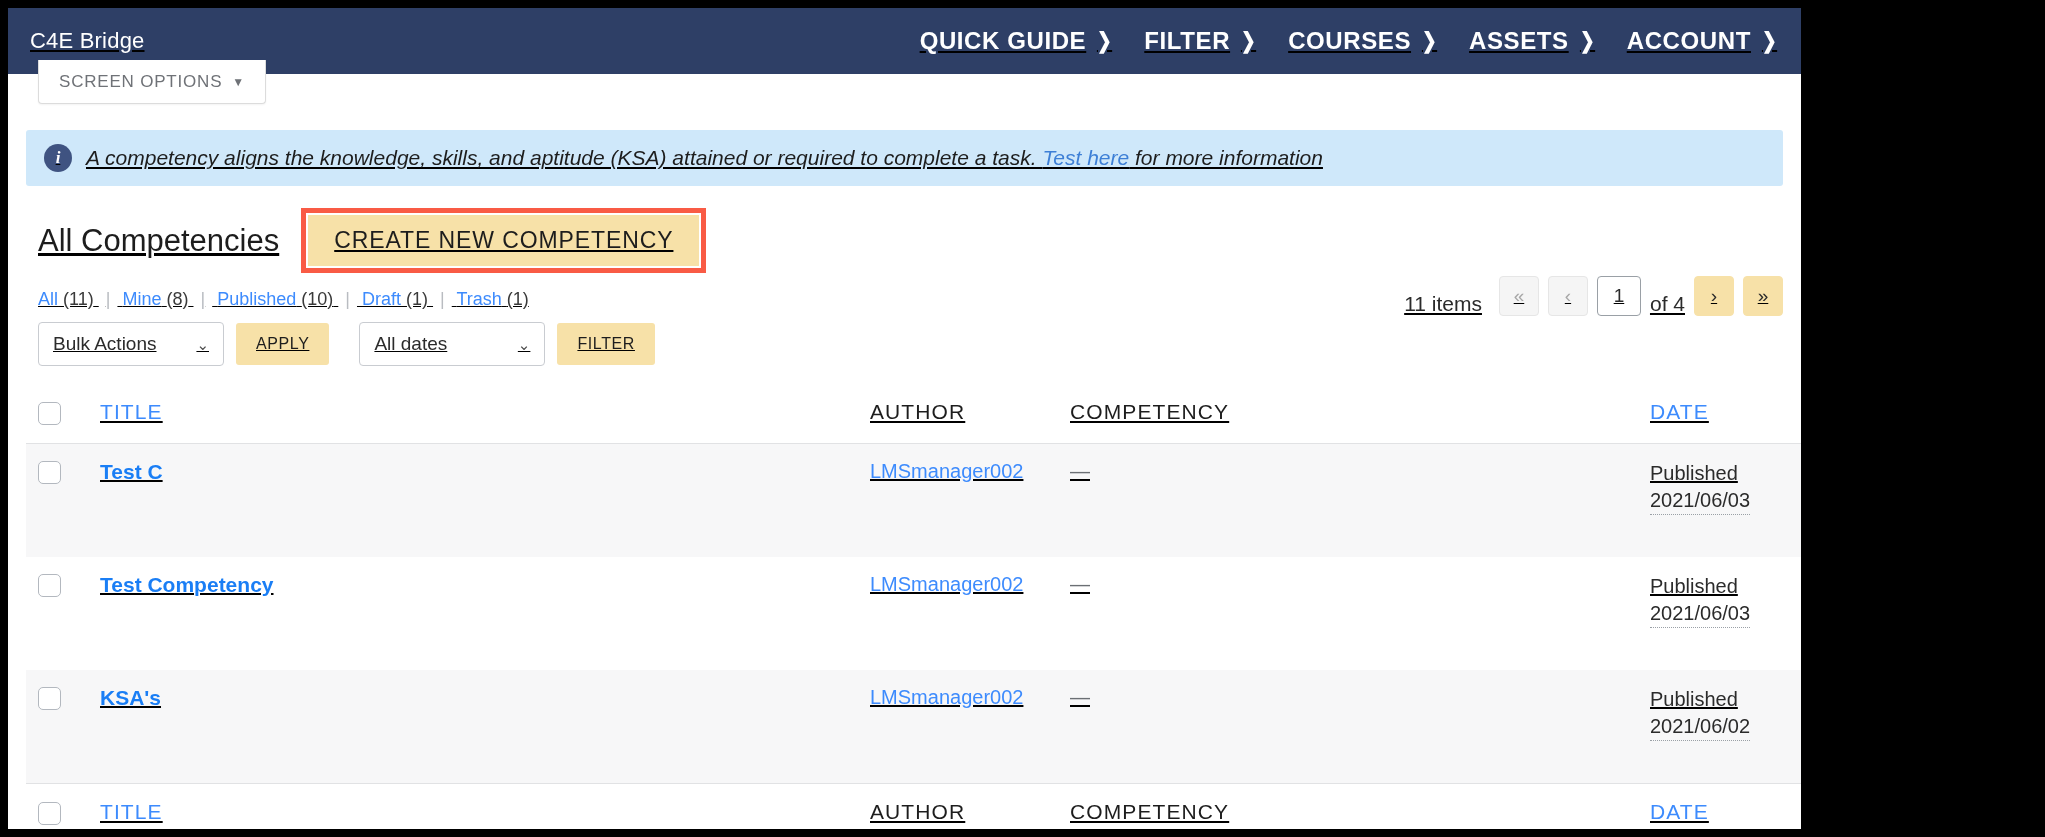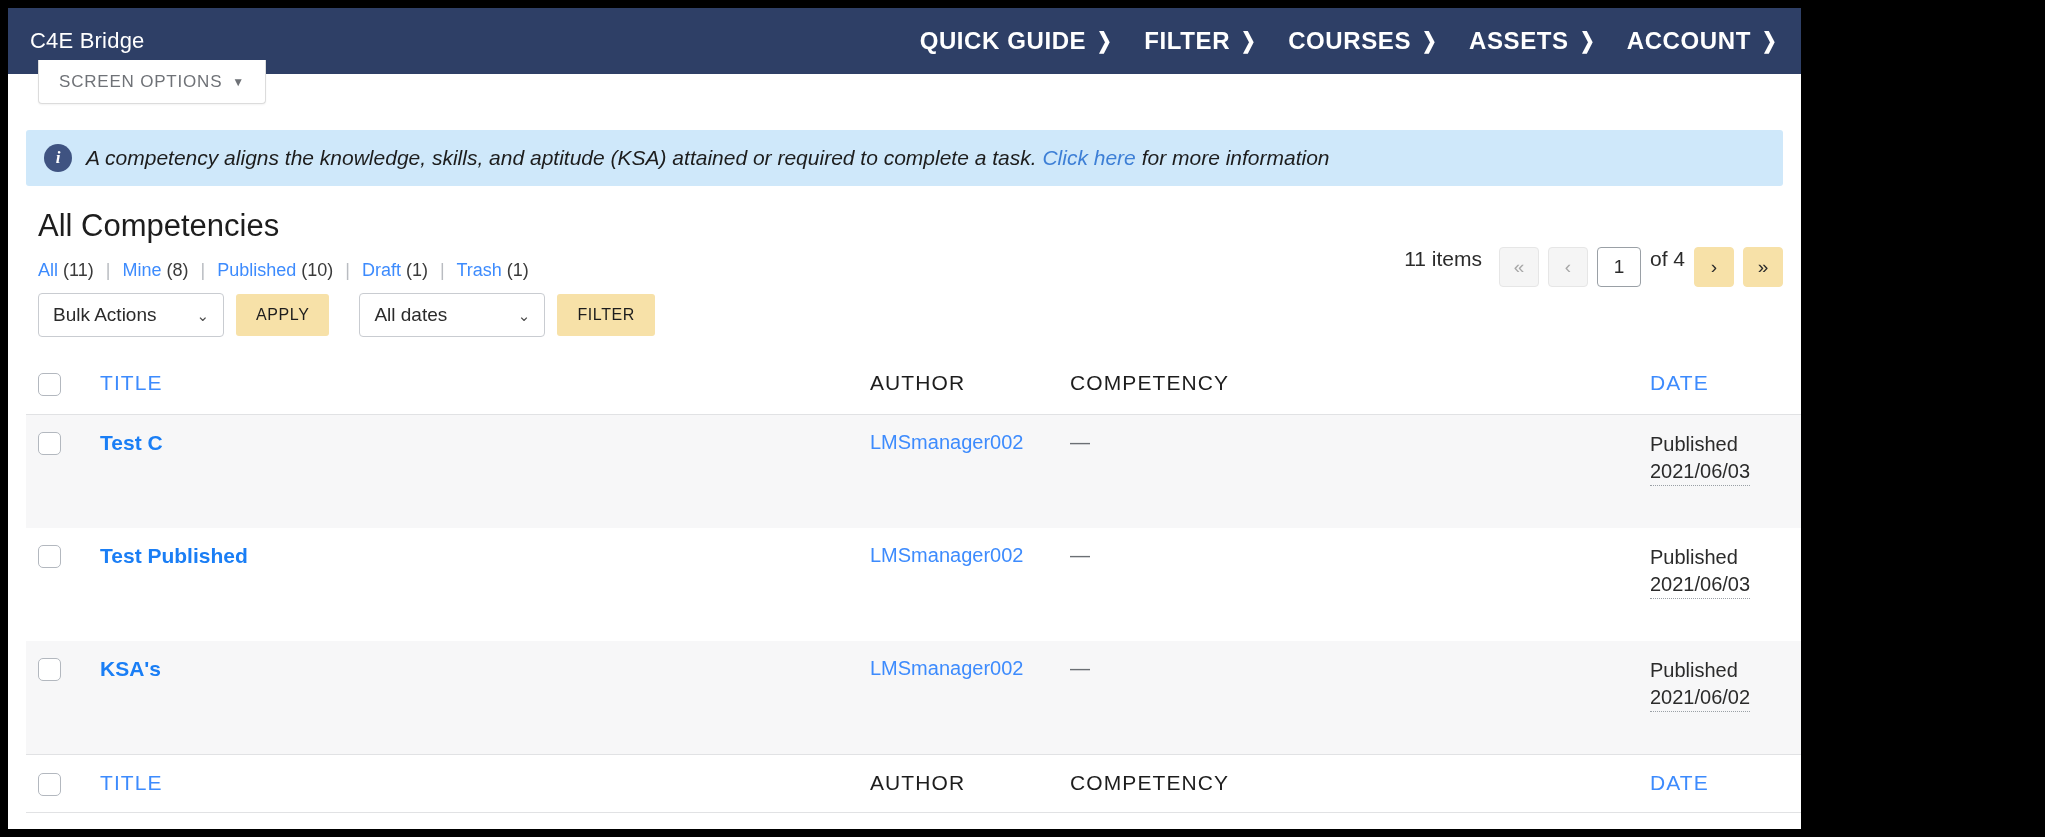--- a/index.html
+++ b/index.html
@@ -13,20 +13,21 @@
   }
 
   .screen {
     position: relative;
     width: 1809px;
     height: 837px;
     background: #ffffff;
     border: 8px solid #000000;
     box-sizing: border-box;
     overflow: hidden;
+    text-decoration: underline;
   }
 
   
   .topbar {
     height: 66px;
     background: #2e3f66;
     display: flex;
     align-items: center;
     justify-content: space-between;
     padding: 0 22px 0 22px;
@@ -259,21 +260,21 @@
     letter-spacing: .5px;
     padding: 0 18px;
     cursor: pointer;
     font-family: "Liberation Sans", sans-serif;
     white-space: nowrap;
     color: #1d1d1d;
   }
 
   .pager {
     display: flex;
-    align-items: flex-start;
+    align-items: flex-end;
     gap: 9px;
     font-size: 21px;
     color: #2b2b2b;
   }
   .pager .items { margin-right: 8px; white-space: nowrap; }
   .pg {
     width: 40px;
     height: 40px;
     border-radius: 4px;
     display: flex;
@@ -421,25 +422,28 @@
 
   <div class="screen-options-row">
     <div class="screen-options">
       <span>SCREEN OPTIONS</span>
       <span class="caret-down">▼</span>
     </div>
   </div>
 
   <div class="notice">
     <div class="info-icon">i</div>
-    <div class="notice-text"><span>A competency aligns the knowledge, skills, and aptitude (KSA) attained or required to complete a task. </span><a href="#">Click here</a><span> for more information</span></div>
+    <div class="notice-text"><span>A competency aligns the knowledge, skills, and aptitude (KSA) attained or required to complete a task. </span><a href="#">Test here</a><span> for more information</span></div>
   </div>
 
   <div class="title-row">
     <div class="page-title">All Competencies</div>
+    <div class="create-wrap">
+      <button class="create-btn">CREATE NEW COMPETENCY</button>
+    </div>
   </div>
 
   <div class="filters">
     <a href="#">All</a>
     <span class="cnt">(11)</span>
     <span class="sep">|</span>
     <a href="#">Mine</a>
     <span class="cnt">(8)</span>
     <span class="sep">|</span>
     <a href="#">Published</a>
@@ -515,21 +519,21 @@
         <td class="date-cell">
           <span>Published</span><br>
           <span class="date-val">2021/06/03</span>
         </td>
       </tr>
       <tr>
         <td>
           <span class="cb"></span>
         </td>
         <td>
-          <a class="row-title" href="#">Test Published</a>
+          <a class="row-title" href="#">Test Competency</a>
         </td>
         <td>
           <a class="author-link" href="#">LMSmanager002</a>
         </td>
         <td>
           <span class="dash">—</span>
         </td>
         <td class="date-cell">
           <span>Published</span><br>
           <span class="date-val">2021/06/03</span>

